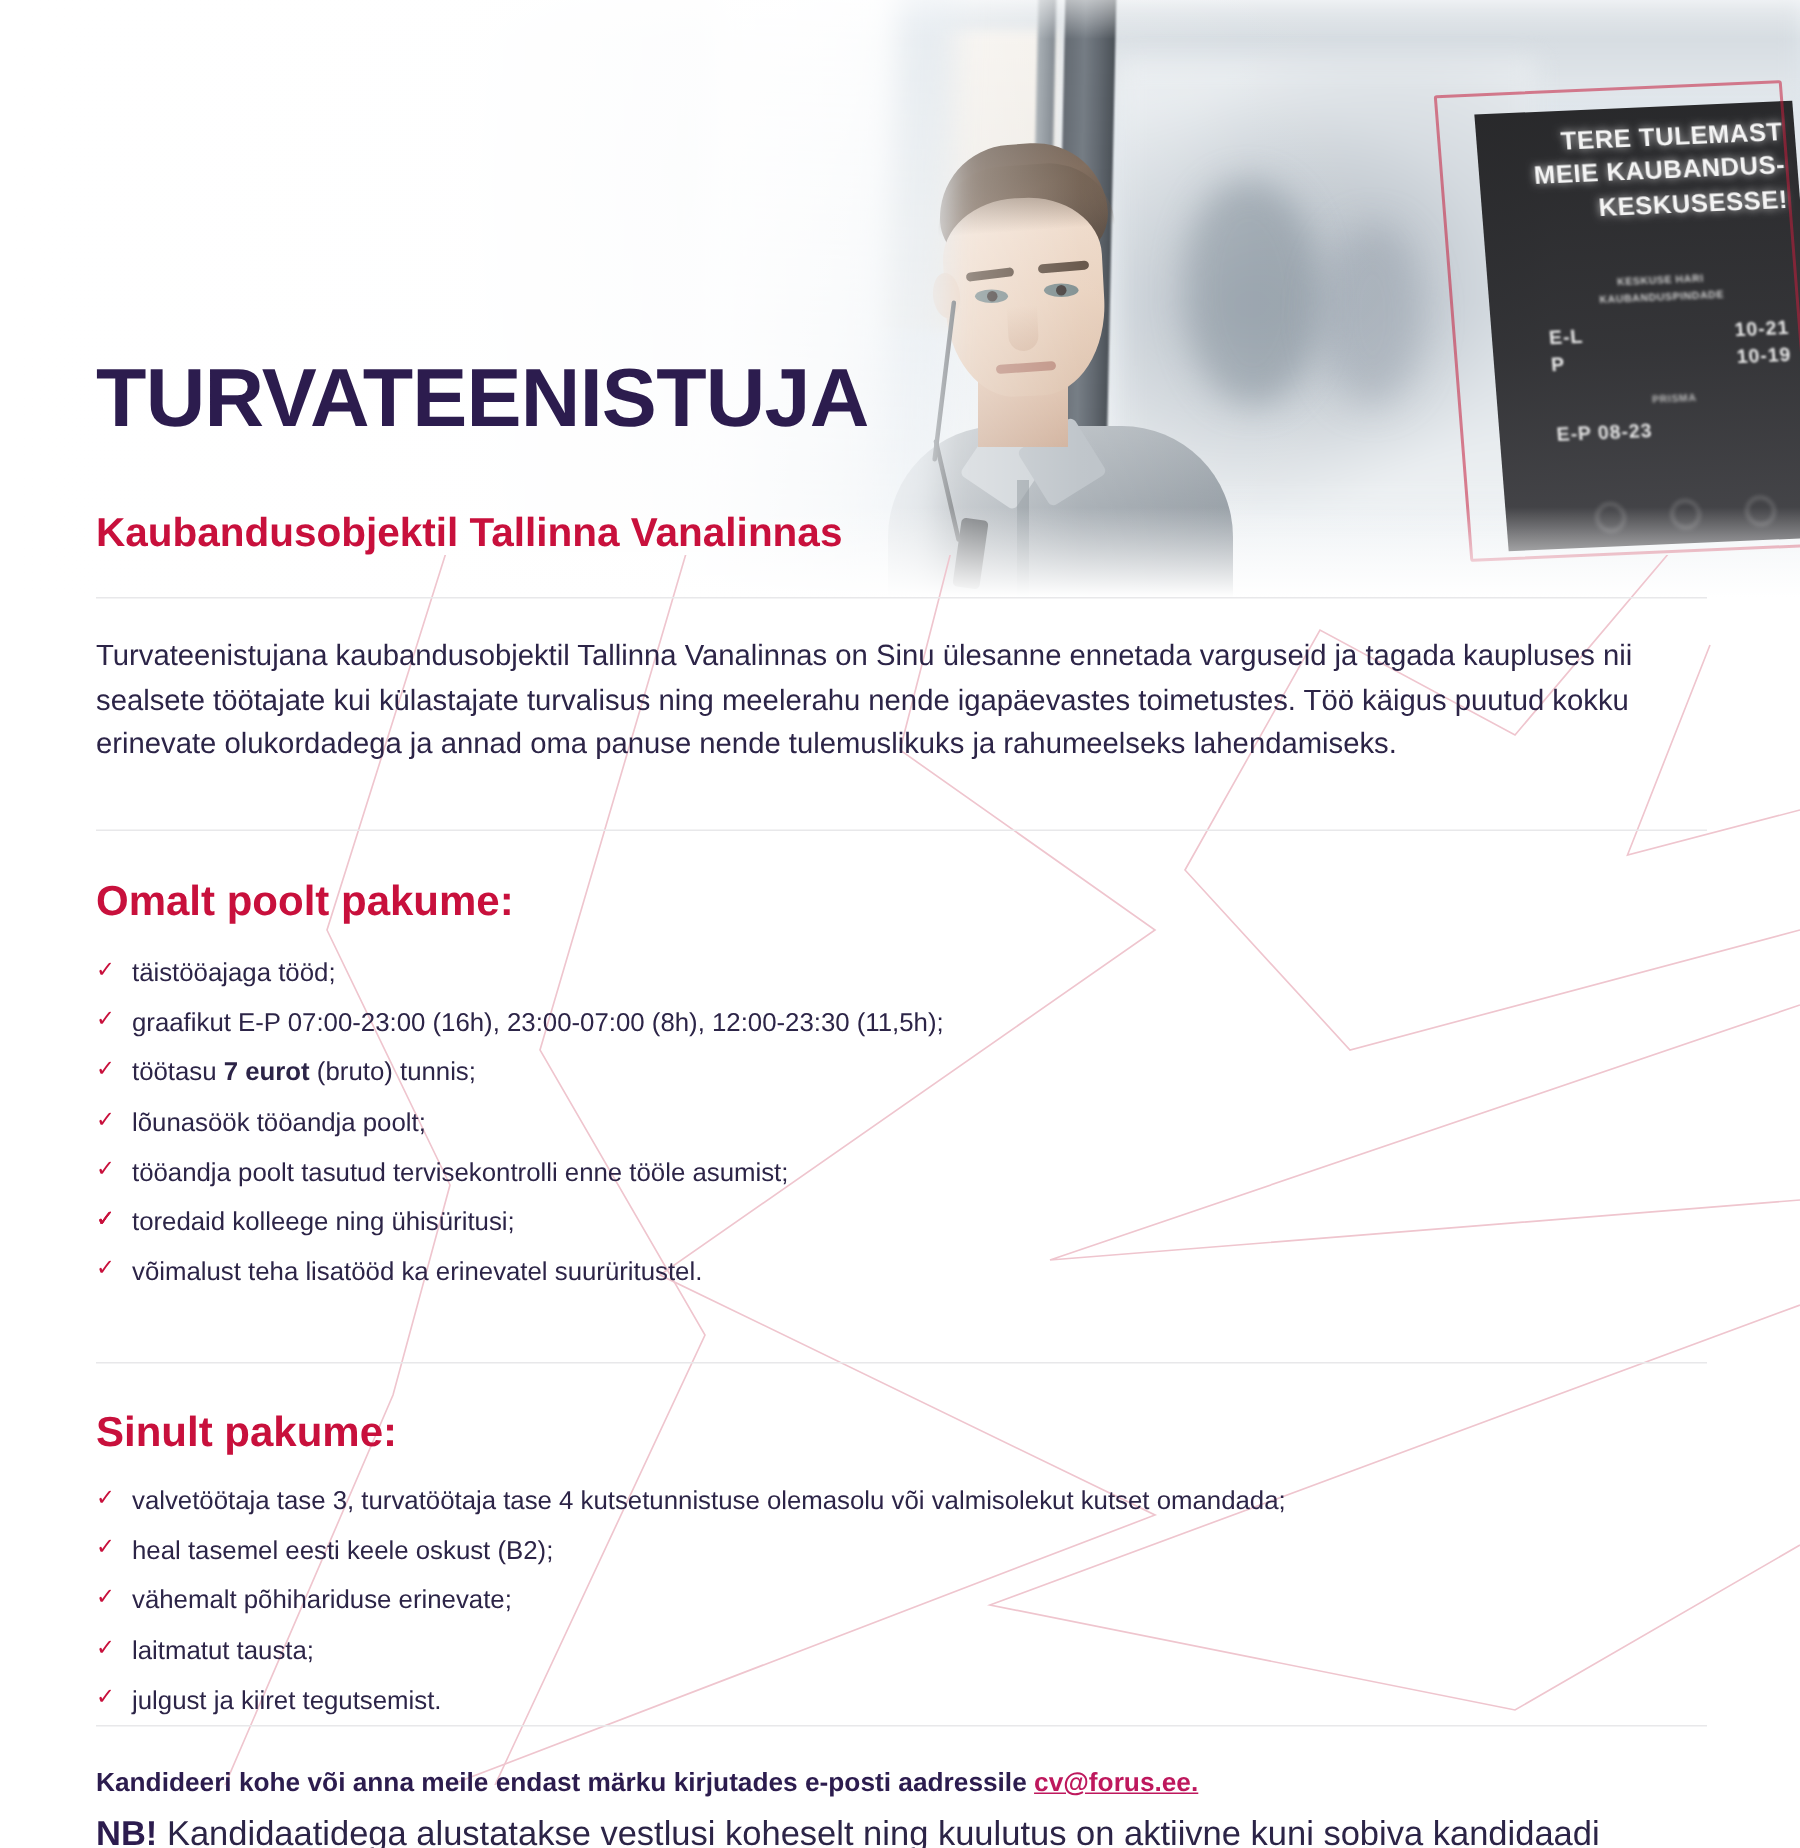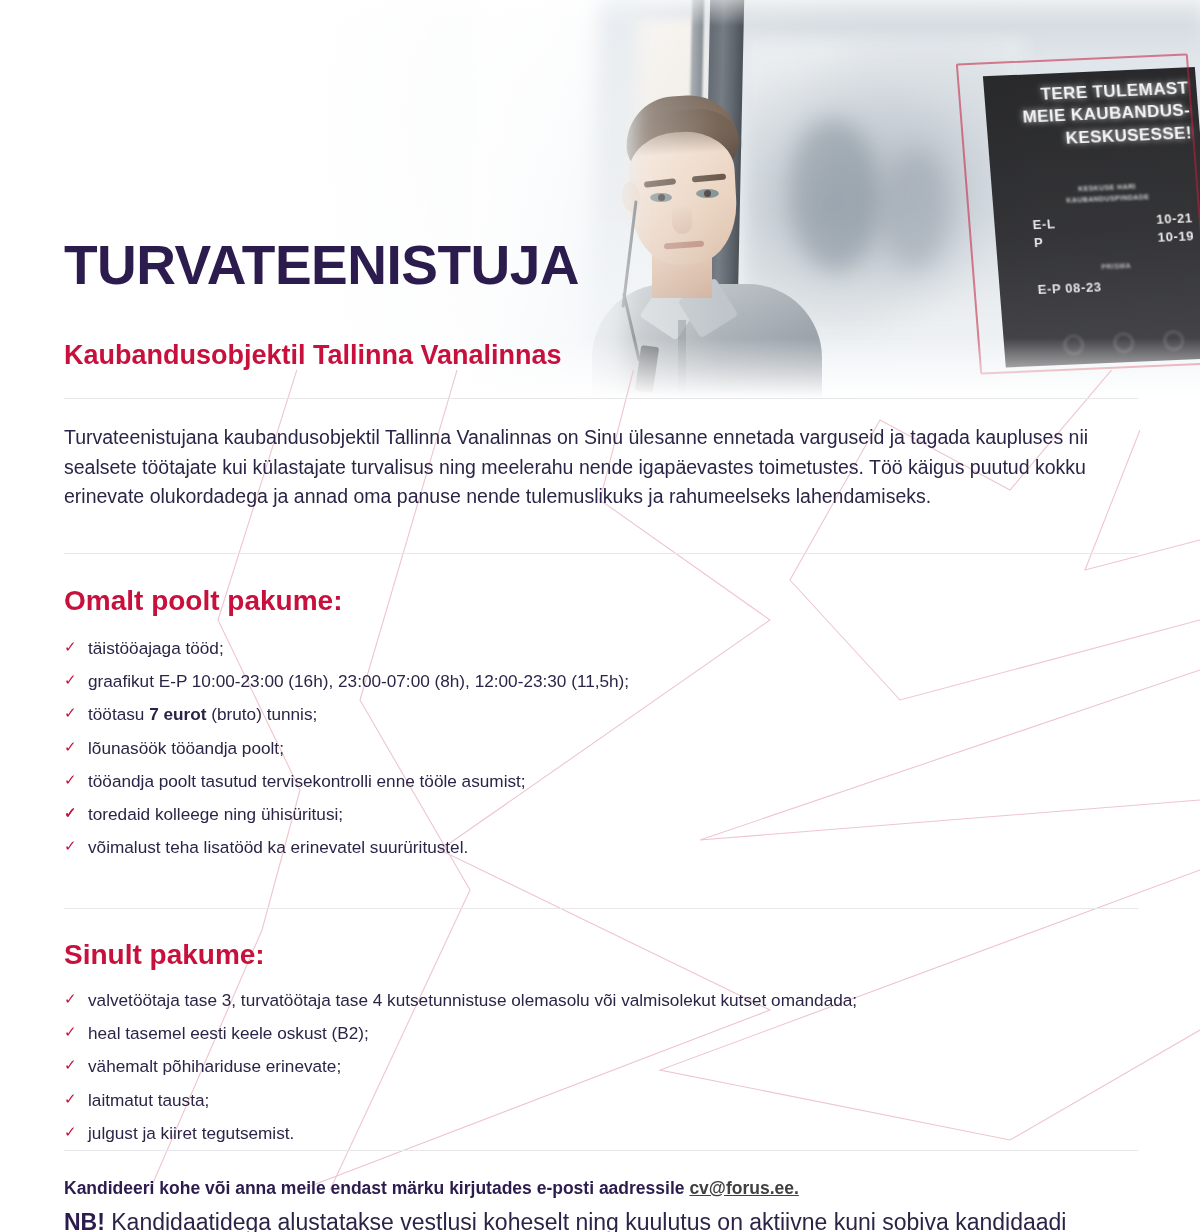--- a/index.html
+++ b/index.html
@@ -375,21 +375,21 @@
     left: 64px; top: 1178px;
     width: 1080px;
   }
   .footer-line1 {
     font-size: 17.5px;
     font-weight: 700;
     color: #2c1c4e;
     line-height: 1.25;
     margin-bottom: 8px;
   }
-  .footer-line1 .mail { color: #404040; }
+  .footer-line1 .mail { color: #be185d; }
   .footer-line2 {
     font-size: 23px;
     color: #2c2447;
     line-height: 1.25;
   }
   .footer-line2 b { font-weight: 700; color: #2c1c4e; }
 </style>
 </head>
 <body>
 
@@ -494,21 +494,21 @@
 
     <div class="divider div-1"></div>
 
     <p class="intro">Turvateenistujana kaubandusobjektil Tallinna Vanalinnas on Sinu ülesanne ennetada varguseid ja tagada kaupluses nii sealsete töötajate kui külastajate turvalisus ning meelerahu nende igapäevastes toimetustes. Töö käigus puutud kokku erinevate olukordadega ja annad oma panuse nende tulemuslikuks ja rahumeelseks lahendamiseks.</p>
 
     <div class="divider div-2"></div>
 
     <h3 class="sec-head offer">Omalt poolt pakume:</h3>
     <ul class="checklist offer-list" id="offer-list">
         <li><span class="tick">✓</span><span>täistööajaga tööd;</span></li>
-        <li><span class="tick">✓</span><span>graafikut E-P 10:00-23:00 (16h), 23:00-07:00 (8h), 12:00-23:30 (11,5h);</span></li>
+        <li><span class="tick">✓</span><span>graafikut E-P 07:00-23:00 (16h), 23:00-07:00 (8h), 12:00-23:30 (11,5h);</span></li>
         <li><span class="tick">✓</span><span>töötasu </span><b>7 eurot</b><span> (bruto) tunnis;</span></li>
         <li><span class="tick">✓</span><span>lõunasöök tööandja poolt;</span></li>
         <li><span class="tick">✓</span><span>tööandja poolt tasutud tervisekontrolli enne tööle asumist;</span></li>
         <li><span class="tick">✓</span></li>
         <li><span class="tick">✓</span></li>
         <li><span class="tick">✓</span><span>toredaid kolleege ning ühisüritusi;</span></li>
         <li><span class="tick">✓</span><span>võimalust teha lisatööd ka erinevatel suurüritustel.</span></li>
       </ul>
 
     <div class="divider div-3"></div>

